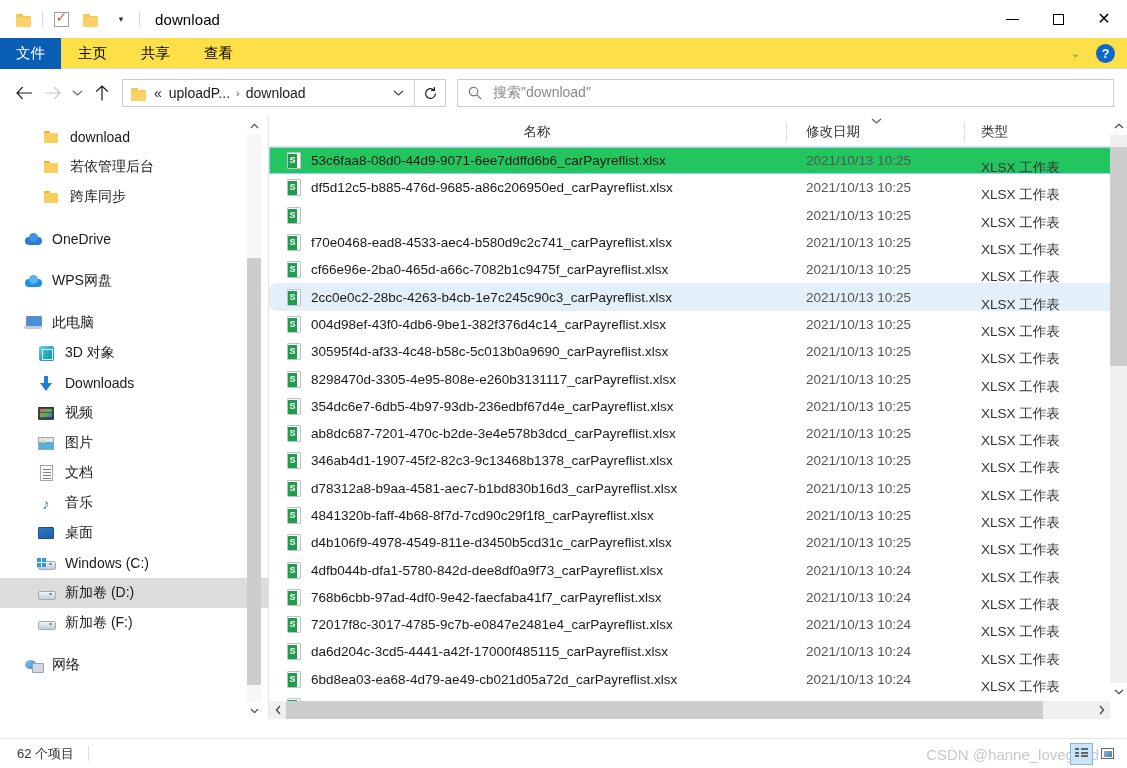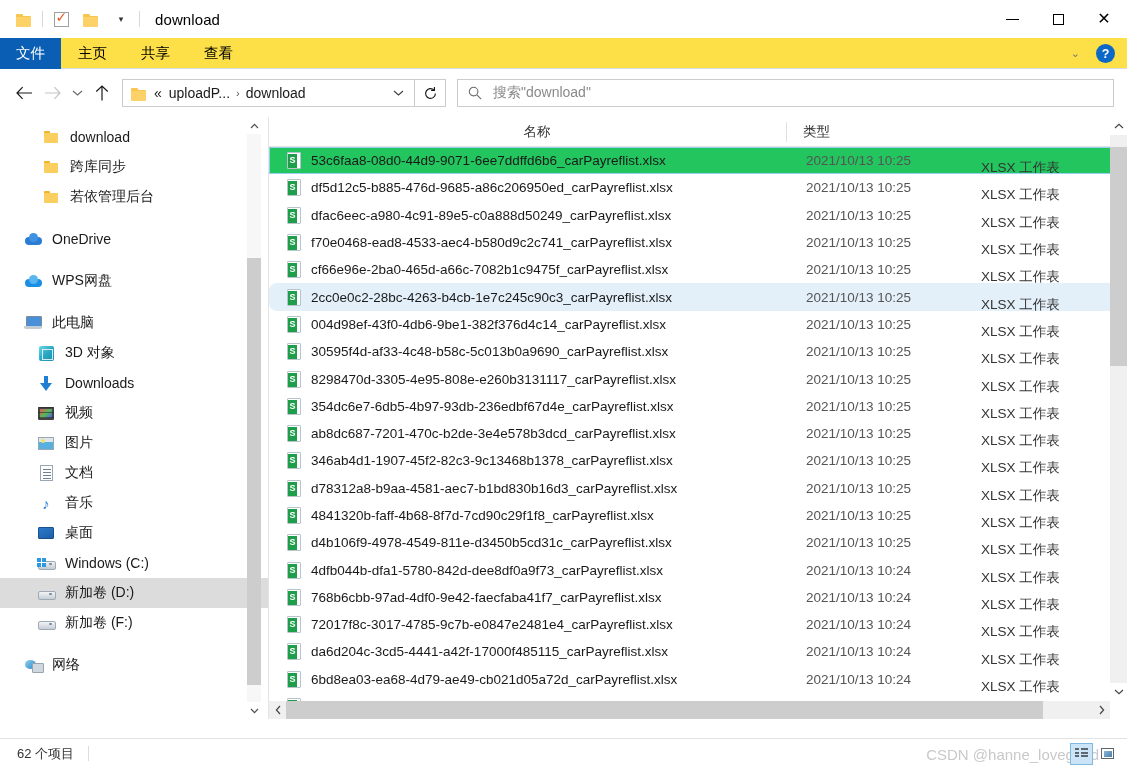--- a/index.html
+++ b/index.html
@@ -451,27 +451,27 @@
           <div class="nav-item ind-1">
             <span class="ni-ico">
               <span class="ico-folder"></span>
             </span>
             <span>download</span>
           </div>
           <div class="nav-item ind-1">
             <span class="ni-ico">
               <span class="ico-folder"></span>
             </span>
+            <span>若依管理后台</span>
+          </div>
+          <div class="nav-item ind-1">
+            <span class="ni-ico">
+              <span class="ico-folder"></span>
+            </span>
             <span>跨库同步</span>
-          </div>
-          <div class="nav-item ind-1">
-            <span class="ni-ico">
-              <span class="ico-folder"></span>
-            </span>
-            <span>若依管理后台</span>
           </div>
           <div class="gap"></div>
           <div class="nav-item ind-0">
             <span class="ni-ico">
               <span class="ico-cloud"></span>
             </span>
             <span>OneDrive</span>
           </div>
           <div class="gap"></div>
           <div class="nav-item ind-0">
@@ -577,20 +577,29 @@
 
     <div class="splitter"></div>
 
     <div class="filepane">
 
       <div class="colhead">
         <div class="col col-name">
           <span>名称</span>
           <span class="sep"></span>
         </div>
+        <div class="col col-date">
+          <span class="sort-ind">
+            <svg width="11" height="6" viewBox="0 0 11 6">
+                <path d="M1 1l4.5 4L10 1" stroke="#5a5a5a" stroke-width="1.1" fill="none"></path>
+              </svg>
+          </span>
+          <span>修改日期</span>
+          <span class="sep"></span>
+        </div>
         <div class="col col-type">
           <span>类型</span>
         </div>
       </div>
 
       <div class="rows" id="file-rows">
           <div class="row focused">
             <span class="cell-name">
               <span class="xlsx-ico"></span>
               <span>53c6faa8-08d0-44d9-9071-6ee7ddffd6b6_carPayreflist.xlsx</span>
@@ -602,21 +611,20 @@
             <span class="cell-name">
               <span class="xlsx-ico"></span>
               <span>df5d12c5-b885-476d-9685-a86c206950ed_carPayreflist.xlsx</span>
             </span>
             <span class="cell-date">2021/10/13 10:25</span>
             <span class="cell-type">XLSX 工作表</span>
           </div>
           <div class="row">
             <span class="cell-name">
               <span class="xlsx-ico"></span>
-              <span>dfac6eec-a980-4c91-89e5-c0a888d50249_carPayreflist.xlsx</span>
             </span>
             <span class="cell-date">2021/10/13 10:25</span>
             <span class="cell-type">XLSX 工作表</span>
           </div>
           <div class="row">
             <span class="cell-name">
               <span class="xlsx-ico"></span>
               <span>f70e0468-ead8-4533-aec4-b580d9c2c741_carPayreflist.xlsx</span>
             </span>
             <span class="cell-date">2021/10/13 10:25</span>

